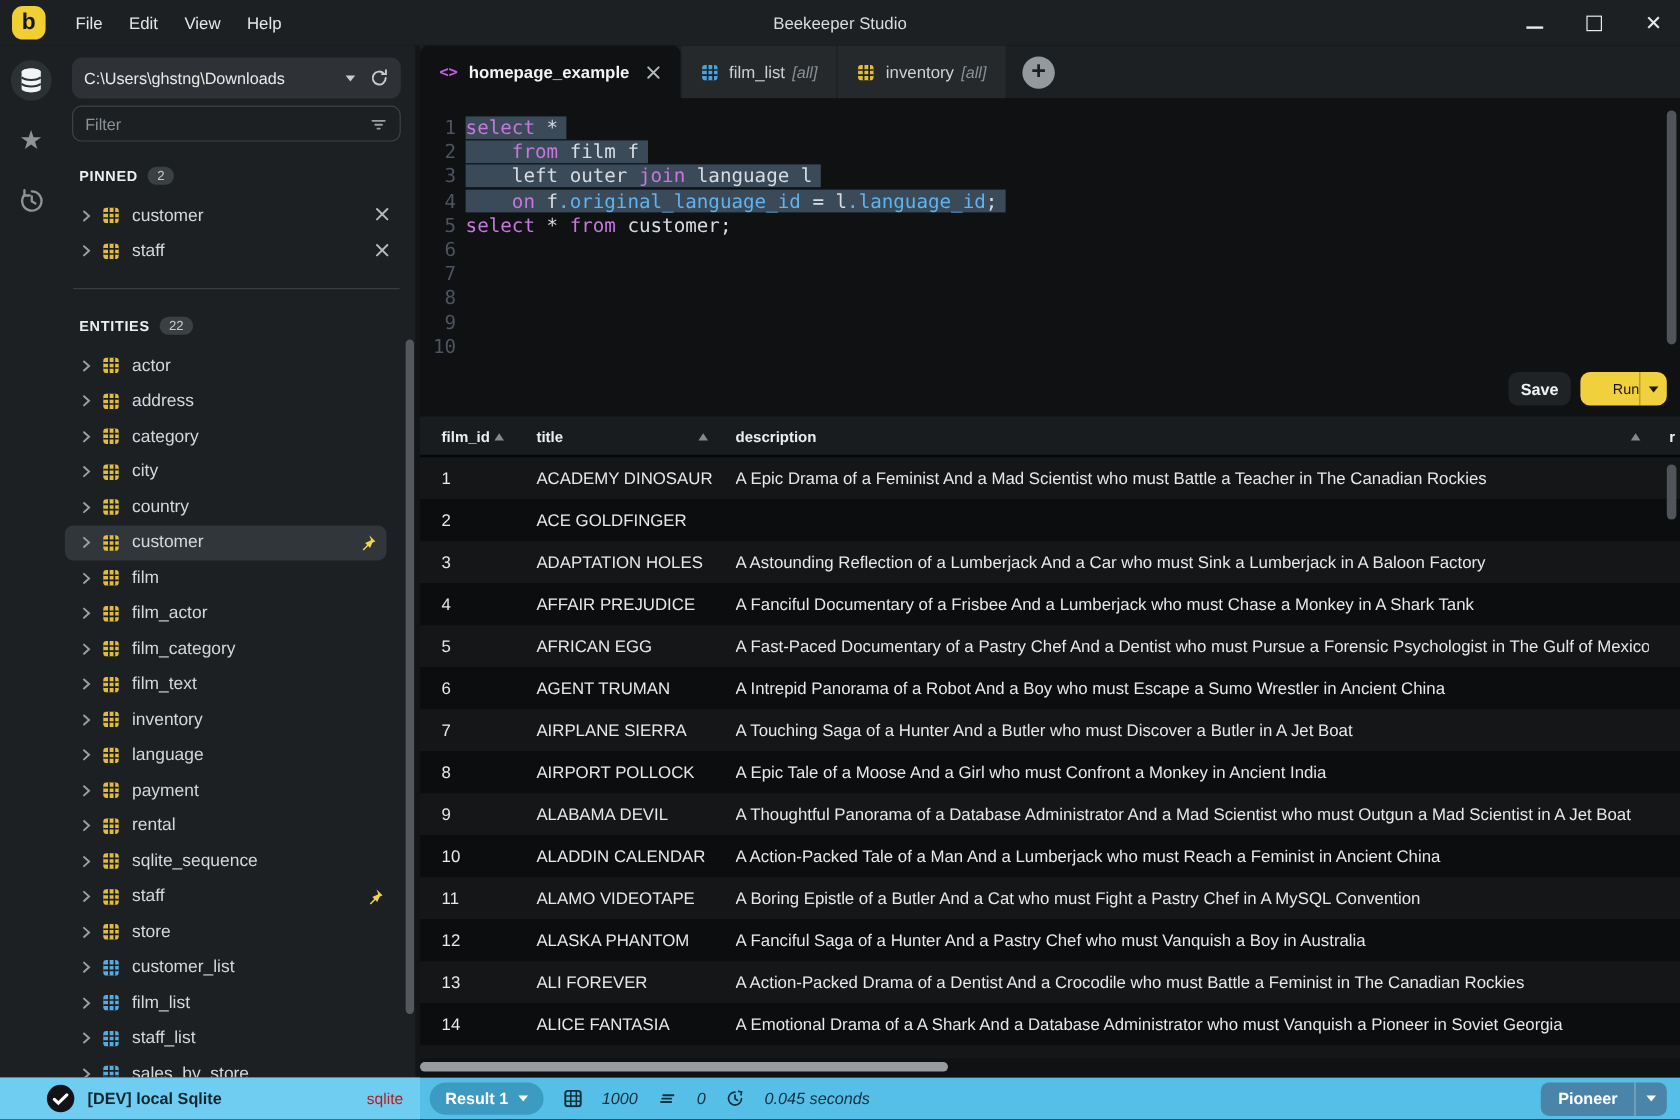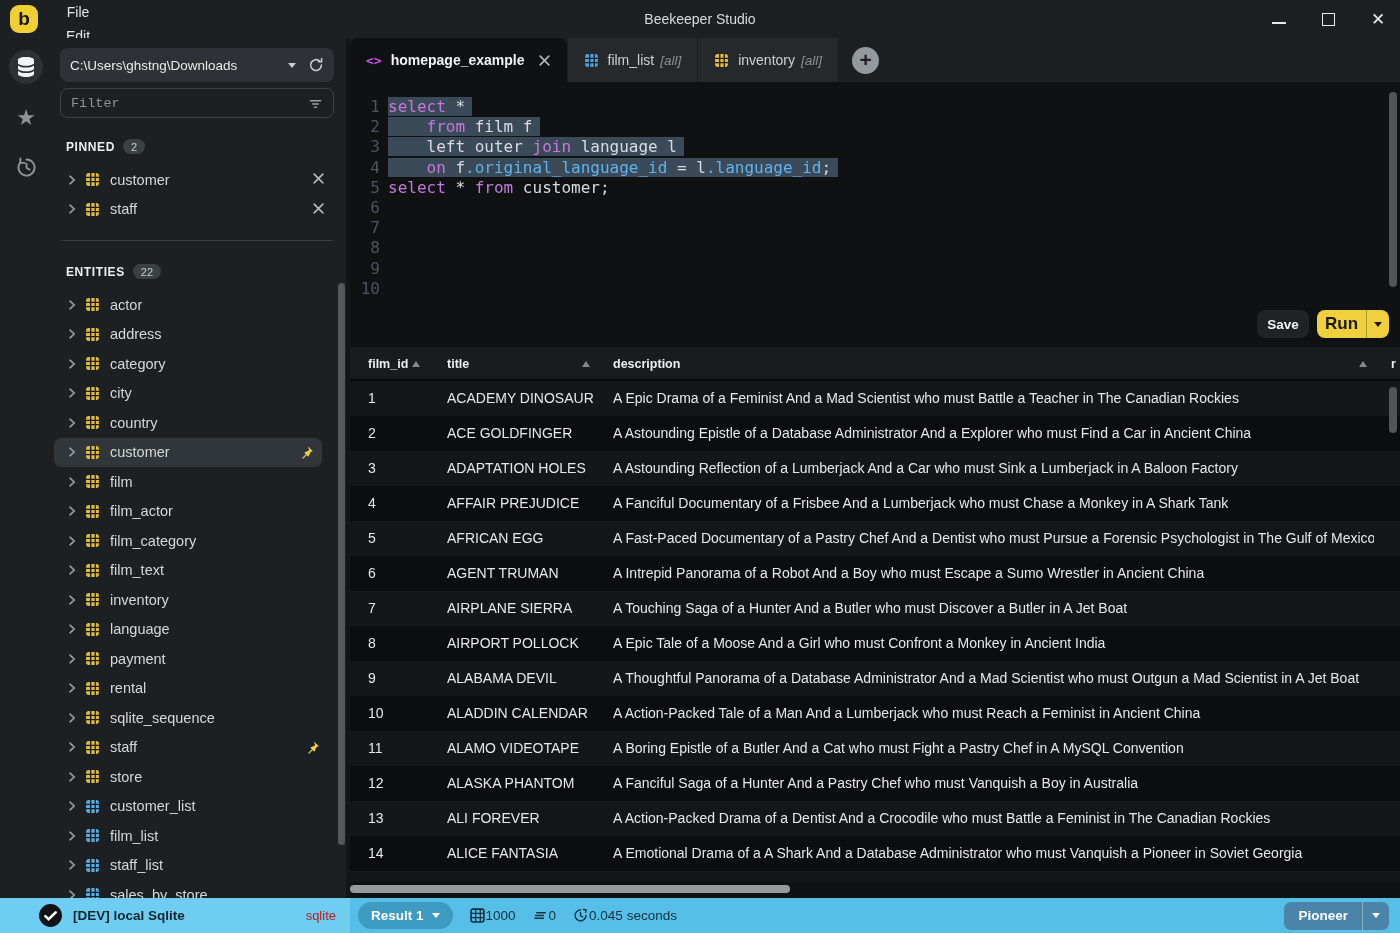--- a/index.html
+++ b/index.html
@@ -4,21 +4,21 @@
 <style>
   * { box-sizing: border-box; margin: 0; padding: 0; }
   html,body { width:1400px; height:933px; overflow:hidden; }
   body { background:#131619; font-family:"Liberation Sans",sans-serif; position:relative; color:#d5d8d9; }
 
   
   .titlebar { position:absolute; top:0; left:0; width:1400px; height:38px; background:#1d2023; }
   .logo { position:absolute; left:10px; top:5px; width:28px; height:28px; border-radius:9px;
           background:#f0cf33; color:#15171a; font-weight:bold; font-size:19px;
           display:flex; align-items:center; justify-content:center; }
-  .menus { position:absolute; left:52px; top:0; height:38px; display:flex; align-items:center;flex-direction:column; }
+  .menus { position:absolute; left:52px; top:0; height:38px; display:flex; align-items:center; }
   .menu-item { padding:4px 11px; color:#e4e6e7; font-size:14px; cursor:default; }
   .win-title { position:absolute; left:0; right:0; top:0; height:38px; line-height:38px;
                text-align:center; color:#d9dbdc; font-size:14px; pointer-events:none; }
   .win-controls { position:absolute; right:14px; top:0; height:38px; display:flex; gap:34px; align-items:center; }
   .wc { color:#e8eaeb; width:16px; height:16px; display:flex; align-items:center; justify-content:center; font-size:17px; }
   .wc-min { border-bottom:2px solid #e8eaeb; height:9px; width:14px; }
   .wc-max { border:1.6px solid #e8eaeb; width:13px; height:13px; }
 
   
   .iconrail { position:absolute; left:0; top:38px; width:52px; height:860px; background:#1d2023; }
@@ -27,21 +27,21 @@
   .rail-active { background:#2c3134; }
 
   
   .sidebar { position:absolute; left:48px; top:38px; width:298px; height:860px; background:#1d2023; overflow:hidden; }
   .conn-box { position:absolute; left:12px; top:10px; width:274px; height:34px; background:#2e3236;
               border-radius:8px; display:flex; align-items:center; padding:0 10px; }
   .conn-path { flex:1; font-size:13.5px; color:#e8eaea; white-space:nowrap; overflow:hidden; }
   .caret { width:0; height:0; border-left:4.5px solid transparent; border-right:4.5px solid transparent;
            border-top:5.5px solid #c9cdcf; display:inline-block; }
   .filter-box { position:absolute; left:12px; top:50px; width:274px; height:30px; border:1px solid #3d4145;
-                border-radius:8px; display:flex; align-items:center; padding:0 10px;font-family:Liberation Mono, monospace; }
+                border-radius:8px; display:flex; align-items:center; padding:0 10px; }
   .filter-box input { flex:1; background:transparent; border:none; outline:none; color:#cfd2d3; font-size:13.5px; font-family:inherit; }
   .filter-box input::placeholder { color:#8d9396; }
   .sec-head { position:absolute; left:18px; display:flex; align-items:center; gap:8px; }
   .sec-label { font-size:12px; font-weight:bold; letter-spacing:.6px; color:#eceeee; }
   .badge { background:#3b4043; color:#c6cacc; border-radius:9px; font-size:11px; padding:1.5px 8px; }
   .tree-list { position:absolute; left:0; right:0; }
   .tree-row { height:29.5px; display:flex; align-items:center; padding-left:18px; position:relative; }
   .tree-row .chev { width:12px; height:12px; margin-right:7px; flex:none; }
   .tree-row .ticon { width:15px; height:15px; margin-right:10px; flex:none; }
   .tree-label { font-size:14.5px; color:#d5d8d9; }
@@ -74,21 +74,21 @@
   .sel { background:#3a4a58; padding-right:7px; }
   .kw { color:#c678dd; }
   .prop { color:#5fb3ee; }
   .ed-scroll { position:absolute; right:3px; top:10px; width:8px; height:195px; background:#515559; border-radius:4px; }
 
   
   .btn-save { position:absolute; left:907px; top:272px; width:52px; height:28px; background:#1f2326; border:none;
               border-radius:8px; color:#f2f3f4; font-weight:bold; font-size:13.5px; font-family:inherit; }
   .btn-run { position:absolute; left:967px; top:272px; width:72px; height:28px; background:#f0d03c;
              border-radius:8px; display:flex; align-items:center; }
-  .run-main { flex:1; text-align:center; color:#1c170a; font-weight:bold; font-size:17px; }
+  .run-main { flex:1; text-align:right; color:#1c170a; font-weight:normal; font-size:12px; }
   .run-drop { width:23px; height:100%; border-left:1px solid rgba(0,0,0,.28); display:flex; align-items:center; justify-content:center; }
   .run-drop .caret { border-top-color:#1c170a; }
 
   
   .grid-head { position:absolute; left:0; top:309px; right:0; height:34px; background:#191c1e; border-bottom:2px solid #060708; }
   .th { position:absolute; top:0; height:34px; line-height:34px; font-size:12.5px; font-weight:bold; color:#eceeee; }
   .sort-ind { position:absolute; top:14px; width:0; height:0; border-left:4.5px solid transparent;
               border-right:4.5px solid transparent; border-bottom:6px solid #85898c; }
   .grid-body { position:absolute; left:0; top:343px; right:0; height:503px; overflow:hidden; }
   .trow { height:35px; position:relative; }
@@ -105,21 +105,21 @@
   
   .statusbar { position:absolute; left:0; bottom:0; width:1400px; height:35px; background:#55bfe7; }
   .status-left { position:absolute; left:0; top:0; width:350px; height:35px; background:#6fcdf2;
                  display:flex; align-items:center; padding:0 14px 0 38px; gap:10px; }
   .conn-name { font-size:13.5px; font-weight:bold; color:#10262f; flex:1; }
   .dialect { font-size:13px; color:#b91c1c; }
   .status-main { position:absolute; left:350px; right:120px; top:0; height:35px; display:flex; align-items:center; gap:17px; padding-left:8px; }
   .result-pill { height:27px; background:#3d9bc1; border-radius:14px; display:flex; align-items:center;
                  gap:8px; padding:0 13px; color:#fff; font-size:13.5px; font-weight:bold; }
   .result-pill .caret { border-top-color:#fff; }
-  .stat { display:flex; align-items:flex-start; gap:1px; color:#12303d; font-size:13.5px; }
+  .stat { display:flex; align-items:flex-start; gap:17px; color:#12303d; font-size:13.5px;font-style:italic; }
   .btn-download { position:absolute; right:11px; top:3.5px; height:28px; background:#4a84a8; border-radius:7px;
                   display:flex; align-items:center; color:#fff; font-weight:bold; font-size:13.5px; }
   .dl-main { padding:0 14px; }
   .dl-drop { width:27px; height:100%; border-left:1px solid rgba(255,255,255,.35); display:flex; align-items:center; justify-content:center; }
   .dl-drop .caret { border-top-color:#fff; }
 
   .icon { display:inline-flex; }
   .star-glyph { font-size:22px; color:#8f9396; font-family:"DejaVu Sans",sans-serif; }
 </style>
 </head>
@@ -616,21 +616,20 @@
   </div>
   <div class="grid-body" id="grid-body">
       <div class="trow">
         <span class="td td-id">1</span>
         <span class="td td-title">ACADEMY DINOSAUR</span>
         <span class="td td-desc">A Epic Drama of a Feminist And a Mad Scientist who must Battle a Teacher in The Canadian Rockies</span>
       </div>
       <div class="trow">
         <span class="td td-id">2</span>
         <span class="td td-title">ACE GOLDFINGER</span>
-        <span class="td td-desc">A Astounding Epistle of a Database Administrator And a Explorer who must Find a Car in Ancient China</span>
       </div>
       <div class="trow">
         <span class="td td-id">3</span>
         <span class="td td-title">ADAPTATION HOLES</span>
         <span class="td td-desc">A Astounding Reflection of a Lumberjack And a Car who must Sink a Lumberjack in A Baloon Factory</span>
       </div>
       <div class="trow">
         <span class="td td-id">4</span>
         <span class="td td-title">AFFAIR PREJUDICE</span>
         <span class="td td-desc">A Fanciful Documentary of a Frisbee And a Lumberjack who must Chase a Monkey in A Shark Tank</span>

